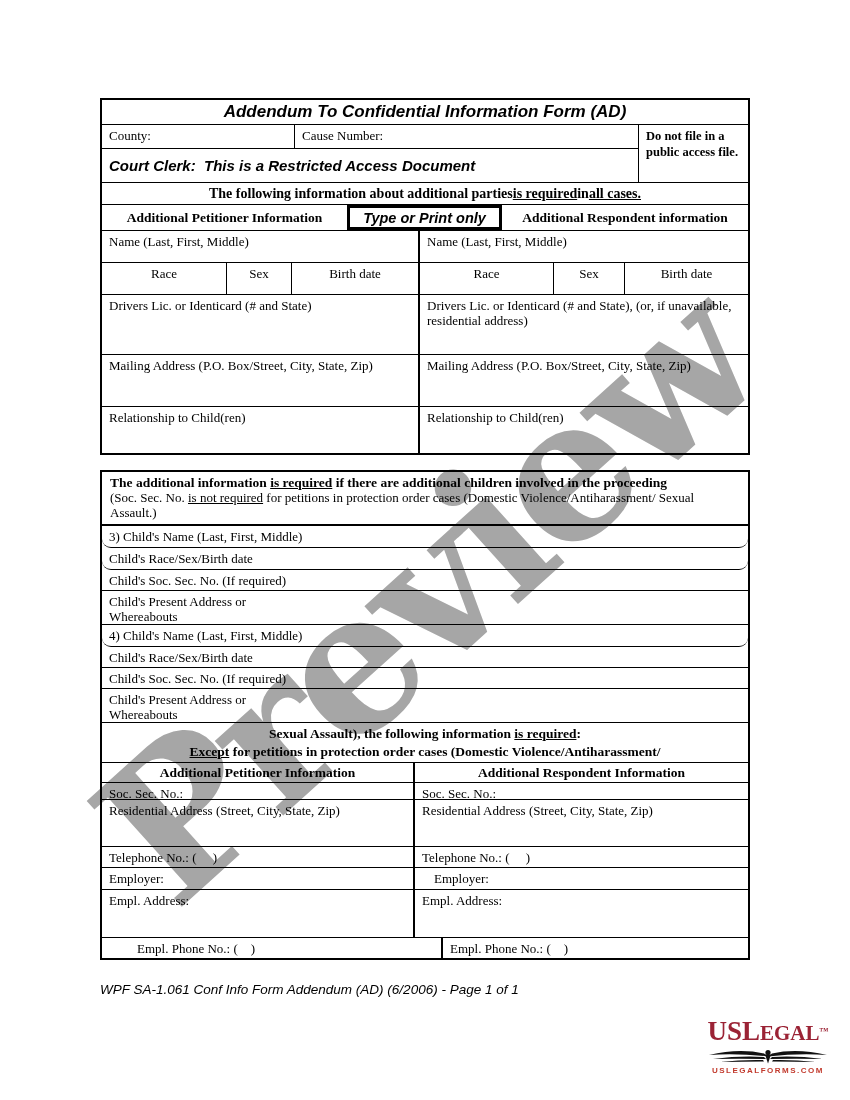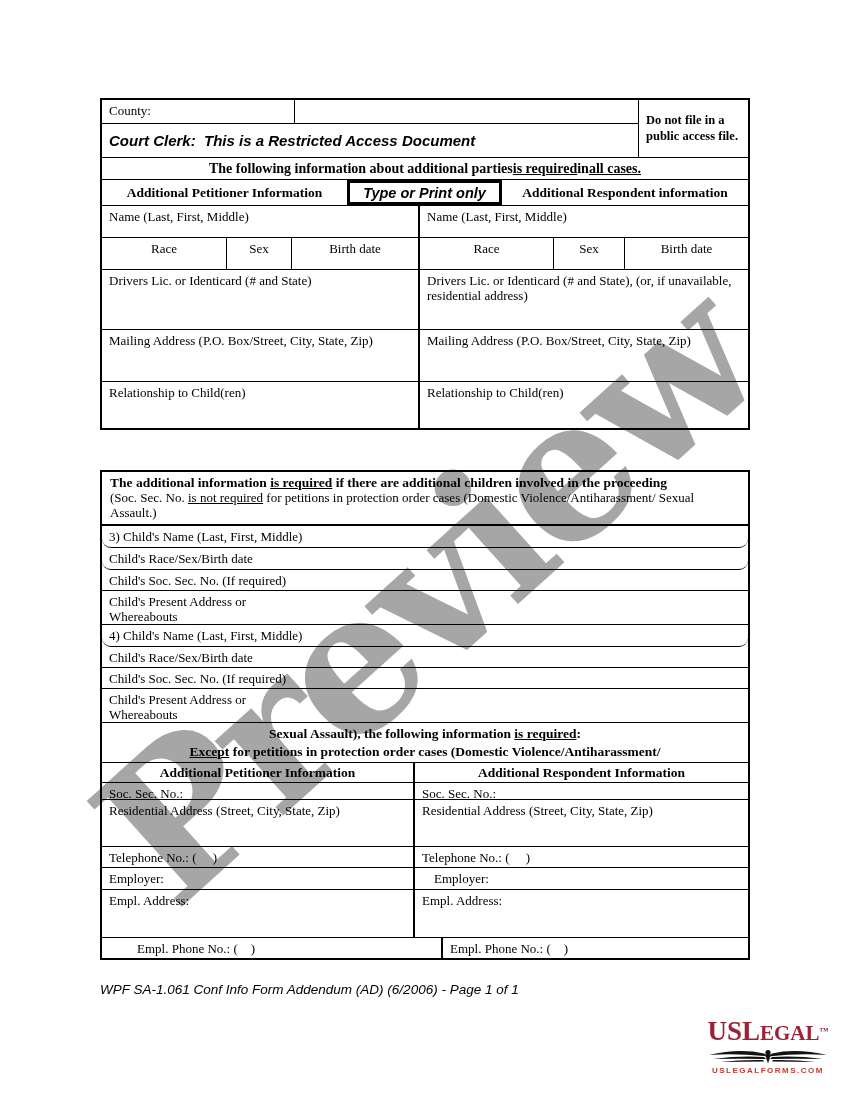--- a/index.html
+++ b/index.html
@@ -29,21 +29,21 @@
   
   .titleRow { height:25px; justify-content:center; align-items:center;
     font-family:"Liberation Sans", sans-serif; font-weight:bold; font-style:italic; font-size:17px; }
   .midBlock { height:58px; }
   .midLeft { width:537px; border-right:1px solid #000; display:flex; flex-direction:column; }
   .midLeft .r1 { display:flex; height:24px; border-bottom:1px solid #000; }
   .countyCell { width:193px; border-right:1px solid #000; }
   .causeCell { flex:1; }
   .clerkRow { flex:1; display:flex; align-items:center;
     font-family:"Liberation Sans", sans-serif; font-weight:bold; font-style:italic; font-size:15px; }
-  .noFileCell { flex:1; font-weight:bold; font-size:12.5px; line-height:16px; padding:3px 7px;margin-top:9px; }
+  .noFileCell { flex:1; font-weight:bold; font-size:12.5px; line-height:16px; padding:3px 7px; }
   .bandRow { height:22px; justify-content:center; align-items:center; font-weight:bold; font-size:14px; }
   .headsRow { height:26px; }
   .headCellL { width:245px; display:flex; align-items:center; justify-content:center; font-weight:bold; font-size:13.5px; }
   .typeBox { width:155px; border:3px solid #000; display:flex; align-items:center; justify-content:center;
     font-family:"Liberation Sans", sans-serif; font-weight:bold; font-style:italic; font-size:14.5px; }
   .headCellR { flex:1; display:flex; align-items:center; justify-content:center; font-weight:bold; font-size:13.5px; }
   .half { width:318px; }
   .halfR { flex:1; }
   .nameRow { height:32px; }
   .raceRow { height:32px; }
@@ -83,25 +83,29 @@
 </style>
 </head>
 <body>
 
 <div class="page">
 
   <div class="watermark">Preview</div>
 
   <div class="tbl tblA">
 
+    <div class="row titleRow">
+      <span>Addendum To Confidential Information Form (AD)</span>
+    </div>
 
     <div class="row midBlock">
       <div class="midLeft">
         <div class="r1">
           <div class="cell countyCell">County:</div>
+          <div class="cell causeCell">Cause Number:</div>
         </div>
         <div class="cell clerkRow">Court Clerk:&nbsp; This is a Restricted Access Document</div>
       </div>
       <div class="noFileCell">Do not file in a public access file.</div>
     </div>
 
     <div class="row bandRow">
       <span>The following information about additional parties </span>
         <span class="u">is required</span>
         <span> in </span>

